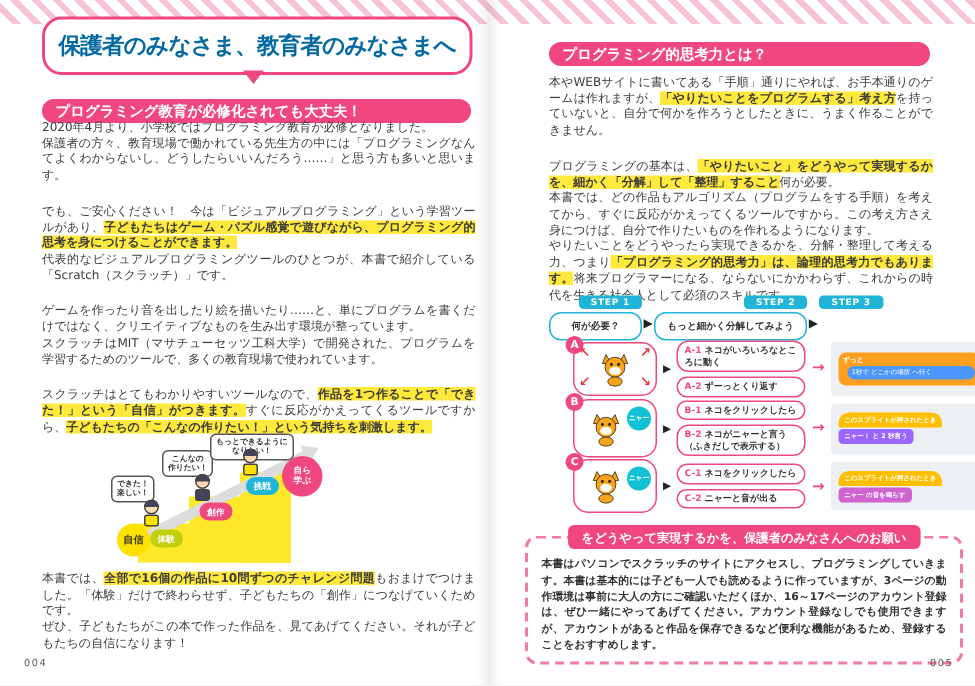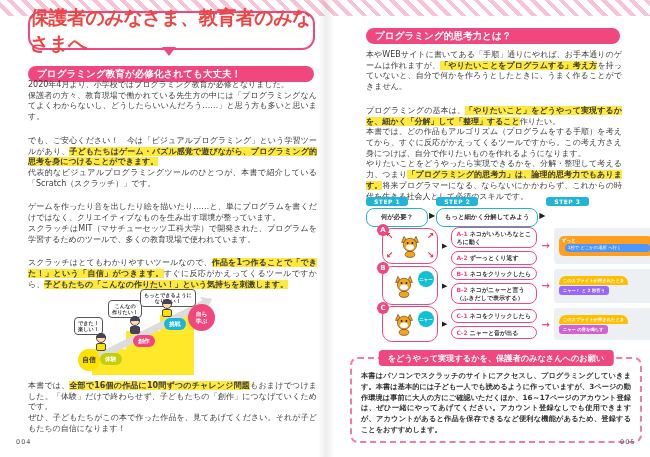--- a/index.html
+++ b/index.html
@@ -7,21 +7,21 @@
     font-family:"DejaVu Sans","Liberation Sans",sans-serif;color:#3c3c3c;}
   
   .stripes{position:absolute;left:0;top:0;width:650px;height:16px;
     background:repeating-linear-gradient(45deg,#ffffff 0 6px,#f9c3d6 6px 10px);}
   .spine{position:absolute;left:318px;top:0;width:16px;height:457px;
     background:linear-gradient(90deg,rgba(0,0,0,0) 0%,rgba(0,0,0,0.07) 50%,rgba(0,0,0,0) 100%);}
 
   
   .bubble-header{position:absolute;left:28px;top:11px;width:283px;height:35px;background:#fff;
     border:2.5px solid #f0477e;border-radius:13px;display:flex;align-items:center;justify-content:center;
-    font-size:19px;font-weight:bold;color:#ef4444;letter-spacing:-0.5px;z-index:2;}
+    font-size:15px;font-weight:bold;color:#0369a1;letter-spacing:-0.5px;z-index:2;}
   .bubble-tail{position:absolute;left:162px;top:47px;width:0;height:0;z-index:2;
     border-left:7px solid transparent;border-right:7px solid transparent;border-top:9px solid #f0477e;}
   .pill-heading{position:absolute;background:#f0477e;color:#fff;font-weight:bold;border-radius:9px;
     display:flex;align-items:center;padding:0 9px;}
   .lp-pill{left:28px;top:66px;width:268px;height:16px;font-size:9.6px;}
   .rp-pill{left:366px;top:28px;width:236px;height:16px;font-size:9.6px;}
   .body-col{position:absolute;text-align:justify;}
   .body-col p{margin:0 0 13px;font-size:8px;line-height:1.34;}
   .lp-text{left:28px;top:80px;width:289px;}
   .lp-text2{left:28px;top:381px;width:289px;}
@@ -59,21 +59,21 @@
   .kid .head{width:8px;height:8px;border-radius:50%;background:#ffd9af;border:1px solid #454545;position:relative;}
   .kid .head:before{content:"";position:absolute;top:-1px;left:-1px;width:8px;height:4px;
     border-radius:5px 5px 0 0;background:#45435c;border:1px solid #454545;border-bottom:none;}
   .kid .bod{width:8px;height:6px;border:1px solid #454545;border-radius:2px;margin-top:0;}
   .k1{left:84px;top:42px;}  .k1 .bod{background:#ffe100;}
   .k2{left:118px;top:25px;} .k2 .bod{background:#45435c;}
   .k3{left:150px;top:8px;}  .k3 .bod{background:#ffe100;}
 
   
   .steps-row{position:absolute;left:366px;top:197px;width:258px;display:flex;align-items:flex-start;}
-  .step-col{display:flex;flex-direction:column;align-items:flex-start;}
+  .step-col{display:flex;flex-direction:column;align-items:flex-end;}
   .step-tab{background:#1fb4d8;color:#fff;font-size:6px;font-weight:bold;padding:1px 8px;border-radius:3px;
     margin-bottom:2px;letter-spacing:0.5px;}
   .step-box{border:1.5px solid #1fb4d8;border-radius:8px;background:#fff;color:#333;font-size:6.4px;
     font-weight:bold;text-align:center;display:flex;align-items:center;justify-content:center;
     padding:2px 4px;min-height:13px;white-space:pre-line;line-height:1.3;}
   .sb1{width:52px;} .sb2{width:92px;} .sb3{width:88px;}
   .step-arrow{color:#222;font-size:8px;margin:14px 1px 0;}
 
   
   .abc-row{position:absolute;left:382px;display:flex;align-items:center;gap:4px;}
@@ -181,21 +181,21 @@
   </div>
   <div class="pageno" style="left:16px;top:438px;">004</div>
 
   <div class="pill-heading rp-pill">プログラミング的思考力とは？</div>
 
   <div class="body-col rp-text">
     <p>
       <span>本やWEBサイトに書いてある「手順」通りにやれば、お手本通りのゲームは作れますが、</span><span class="hl">「やりたいことをプログラムする」考え方</span><span>を持っていないと、自分で何かを作ろうとしたときに、うまく作ることができません。</span>
     </p>
     <p>
-      <span>プログラミングの基本は、</span><span class="hl">「やりたいこと」をどうやって実現するかを、細かく「分解」して「整理」すること</span><span>作りたい。</span>
+      <span>プログラミングの基本は、</span><span class="hl">「やりたいこと」をどうやって実現するかを、細かく「分解」して「整理」すること</span><span>何が必要。</span>
       <span class="nl">本書では、どの作品もアルゴリズム（プログラムをする手順）を考えてから、すぐに反応がかえってくるツールですから。この考え方さえ身につけば、自分で作りたいものを作れるようになります。</span>
       <span class="nl"><span>やりたいことをどうやったら実現できるかを、分解・整理して考える力、つまり</span><span class="hl">「プログラミング的思考力」は、論理的思考力でもあります。</span><span>将来プログラマーになる、ならないにかかわらず、これからの時代を生きる社会人として必須のスキルです。</span></span>
     </p>
   </div>
 
   <div class="steps-row">
     <div class="step-col">
       <div class="step-tab">STEP 1</div>
       <div class="step-box sb1">何が必要？</div>
     </div>

